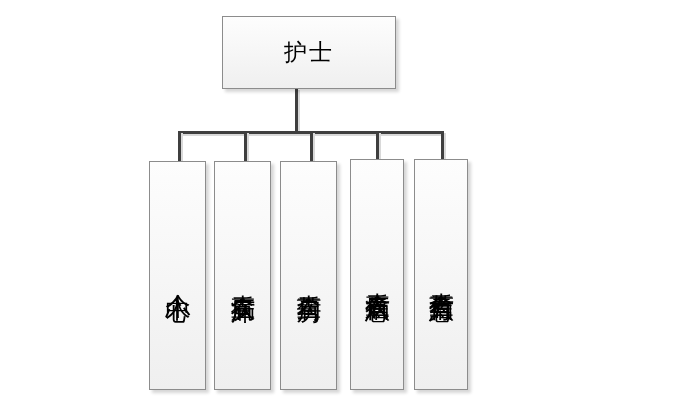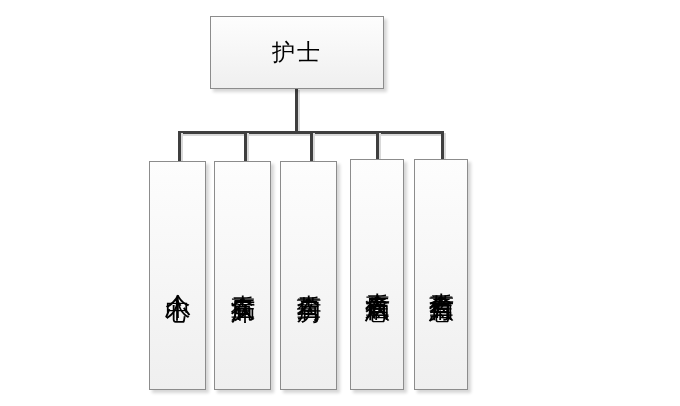--- a/index.html
+++ b/index.html
@@ -42,20 +42,21 @@
     display: flex;
     align-items: center;
     justify-content: center;
   }
 
   .node-root {
     font-size: 23px;
     letter-spacing: 2px;
     line-height: 1.1;
     font-weight: 400;
+    margin-left: 12px;
   }
 
   .node-child {
     padding: 4px 0;
   }
   .node-child .vlabel {
     writing-mode: vertical-rl;
     text-orientation: upright;
     font-size: 25px;
     line-height: 1.04;

